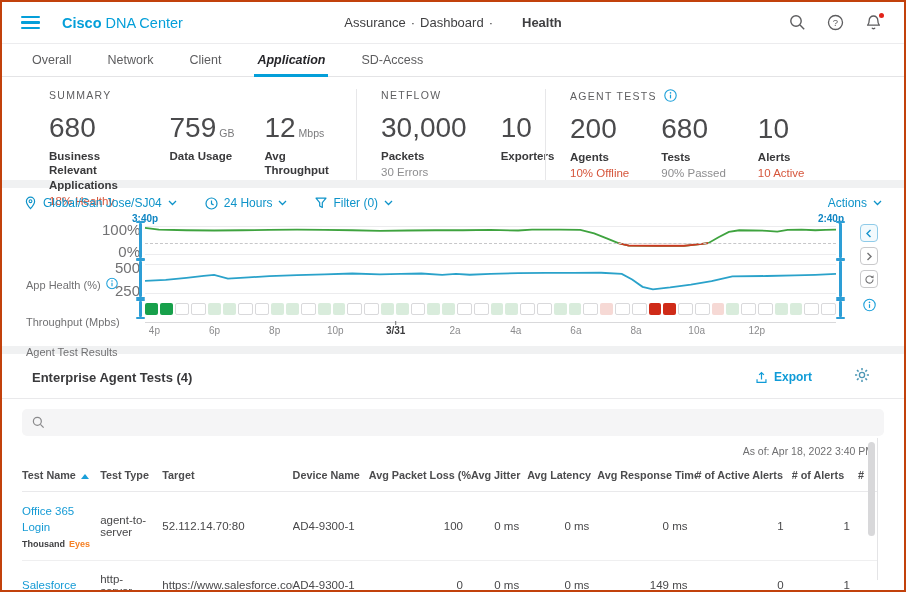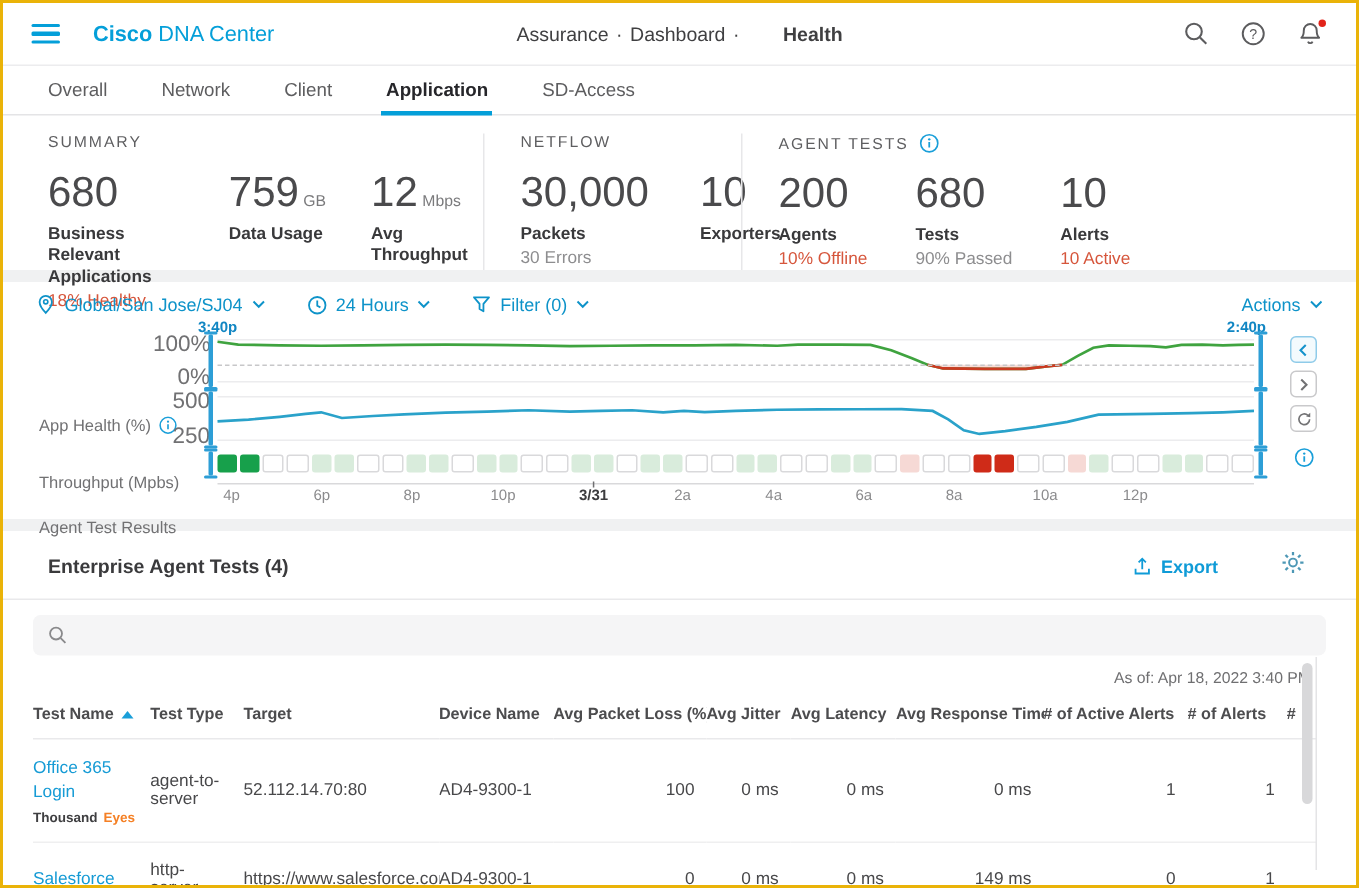--- a/index.html
+++ b/index.html
@@ -1,41 +1,41 @@
 <!DOCTYPE html>
 <html><head>
 <meta charset="utf-8">
 <style>
   html,body{margin:0;padding:0;background:#fff;}
   body{font-family:"Liberation Sans",sans-serif;color:#3c3c3e;}
-  .frame{position:relative;width:906px;height:592px;box-sizing:border-box;border:2px solid #eab308;background:#fff;overflow:hidden;}
+  .frame{position:relative;width:906px;height:592px;box-sizing:border-box;border:2px solid #c2410c;background:#fff;overflow:hidden;}
 
   
   .topbar{height:41px;display:flex;align-items:center;position:relative;border-bottom:1px solid #ececee;}
   .burger{width:19px;height:13px;display:flex;flex-direction:column;justify-content:space-between;margin-left:19px;cursor:pointer;}
   .burger span{height:2.4px;background:#049fd9;border-radius:1px;}
   .brand{margin-left:22px;font-size:14.5px;color:#049fd9;white-space:nowrap;}
   .brand .bold{font-weight:700;}
   .crumb{position:absolute;left:50%;transform:translateX(-50%);font-size:13px;color:#3f3f41;white-space:nowrap;}
   .crumb .sep{margin:0 5px;color:#3f3f41;}
   .crumb .last{font-weight:700;padding-left:24px;}
   .topicons{margin-left:auto;display:flex;align-items:center;gap:21px;margin-right:22px;}
   .ticon{width:17px;height:17px;position:relative;cursor:pointer;color:#5c5c5e;}
   .ticon svg{display:block;}
   .beldot{position:absolute;top:-1px;right:-2px;width:5px;height:5px;border-radius:50%;background:#e2231a;}
 
   
   .tabbar{height:32px;display:flex;gap:36px;padding-left:30px;border-bottom:1px solid #e4e4e6;align-items:flex-end;}
   .tab{font-size:12.5px;color:#5d5d5f;padding-bottom:9px;position:relative;cursor:pointer;white-space:nowrap;}
-  .tab.active{color:#26262a;font-weight:700;}
+  .tab.active{color:#26262a;font-weight:700;font-style:italic;}
   .tab.active::after{content:"";position:absolute;left:-3px;right:-3px;bottom:-1px;height:3px;background:#049fd9;}
 
   
   .summary{display:flex;padding:12px 0 0 30px;height:103px;box-sizing:border-box;}
-  .sgroup{box-sizing:border-box;}
+  .sgroup{box-sizing:border-box;margin-left:17px;}
   .sgroup.g1{width:290px;}
   .sgroup.g2{width:172px;padding-left:24px;border-left:1px solid #e7e7e9;}
   .sgroup.g3{padding-left:24px;border-left:1px solid #e7e7e9;}
   .stitle{font-size:10.5px;letter-spacing:1.3px;color:#5e5e60;display:flex;align-items:center;gap:7px;margin-bottom:11px;}
   .metrics{display:flex;}
   .g1 .metrics{gap:30px;}
   .g2 .metrics{gap:34px;}
   .g3 .metrics{gap:32px;}
   .metric .val{font-size:28px;font-weight:400;color:#4a4a4c;}
   .metric .unit{font-size:10.5px;color:#7a7a7c;margin-left:3px;}

